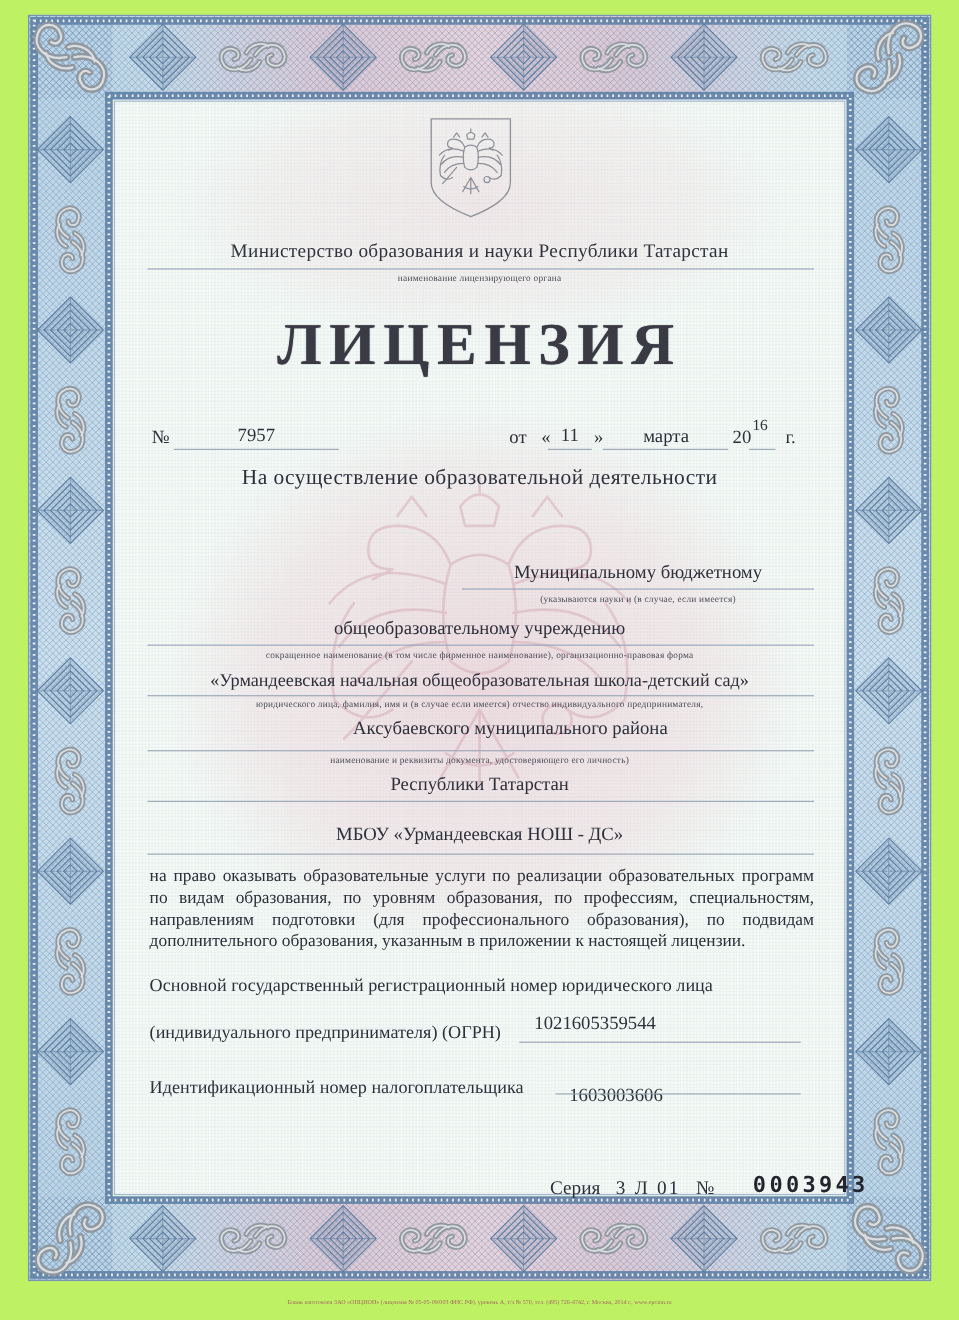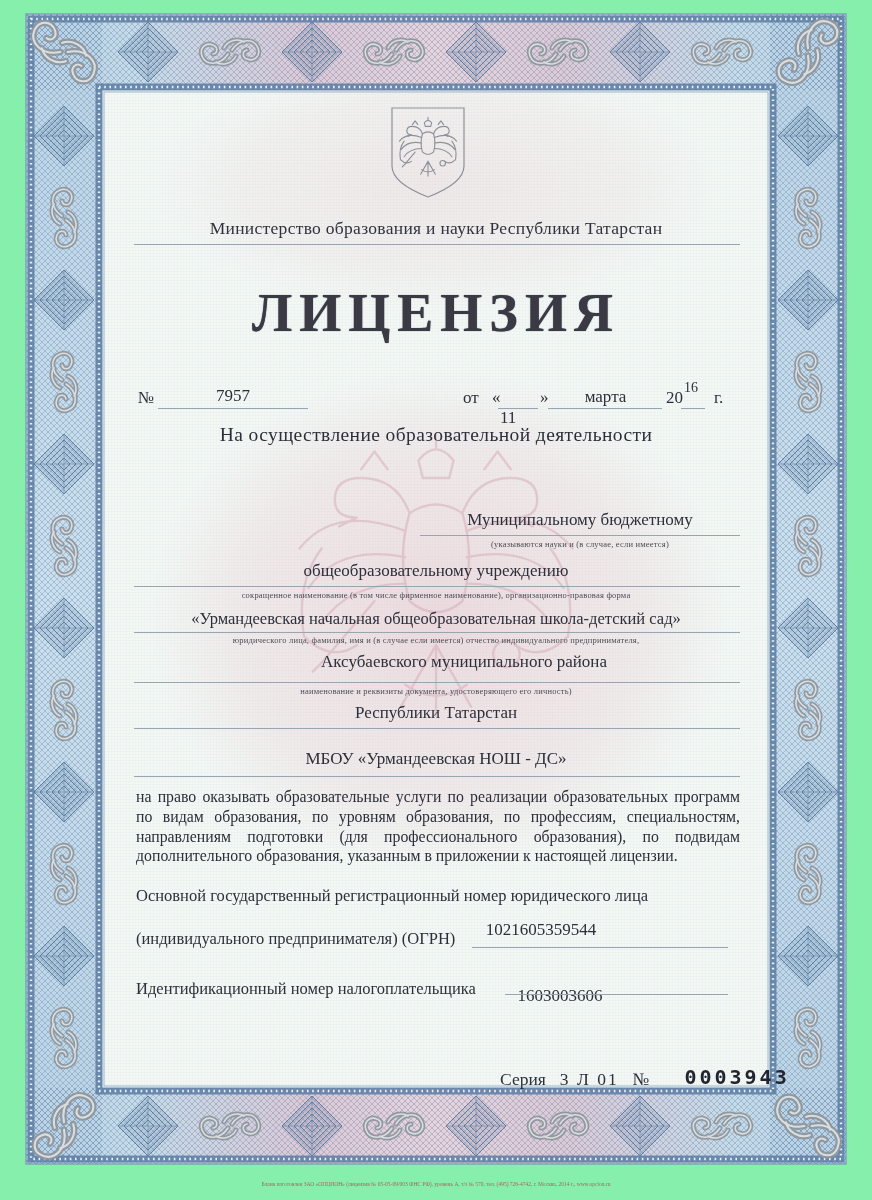--- a/index.html
+++ b/index.html
@@ -1,17 +1,17 @@
 <!DOCTYPE html>
 <html><head>
 <meta charset="utf-8">
 <style>
   html,body{margin:0;padding:0;}
   body{width:872px;height:1200px;background:#fbfbf8;font-family:"Liberation Serif",serif;}
-  .page{position:relative;width:872px;height:1200px;overflow:hidden;background:#86efac;}
+  .page{position:relative;width:872px;height:1200px;overflow:hidden;background:#bef264;}
   .paper{position:absolute;left:102px;top:90px;width:668px;height:998px;
     background-color:#f3f8f5;
     background-image:
       repeating-linear-gradient(0deg, rgba(120,160,170,0.05) 0 1px, transparent 1px 3px),
       repeating-linear-gradient(90deg, rgba(120,160,170,0.04) 0 1px, transparent 1px 3px);}
   svg.frame{position:absolute;left:0;top:0;z-index:2;}
   .txt{position:absolute;z-index:3;color:#2d2f39;}
   .center{left:102px;width:668px;text-align:center;}
   .authority{top:218px;font-size:17.5px;letter-spacing:.3px;color:#30323c;}
   .rule{position:absolute;z-index:3;height:0;border-bottom:1px solid #97a4b3;}
@@ -261,30 +261,31 @@
         </g>
     </g>
 
     <g transform="translate(436,610) scale(4.4)" stroke="#d2a4b2" stroke-width="0.55" opacity="0.45">
       <use href="#eagle"></use>
     </g>
   </svg>
 
   <div class="txt center authority">Министерство образования и науки Республики Татарстан</div>
   <div class="rule" style="left:134px;width:606px;top:244px;"></div>
+  <div class="txt center note" style="top:247px;">наименование лицензирующего органа</div>
 
   <div class="txt center title">ЛИЦЕНЗИЯ</div>
 
   <div class="txt fs17" style="left:138px;top:388px;">№</div>
   <div class="txt val" style="left:158px;top:386px;width:150px;">7957</div>
   <div class="rule" style="left:158px;width:150px;top:408px;"></div>
 
   <div class="txt fs17" style="left:463px;top:388px;">от</div>
   <div class="txt fs17" style="left:492px;top:388px;">«</div>
-  <div class="txt fs17" style="left:500px;top:408px;width:36px;text-align:left;">11</div>
+  <div class="txt fs17" style="left:500px;top:386px;width:36px;text-align:center;">11</div>
   <div class="rule" style="left:498px;width:40px;top:408px;"></div>
   <div class="txt fs17" style="left:540px;top:388px;">»</div>
   <div class="txt fs17" style="left:553px;top:387px;width:105px;text-align:center;">марта</div>
   <div class="rule" style="left:548px;width:114px;top:408px;"></div>
   <div class="txt fs17" style="left:666px;top:388px;">20</div>
   <div class="txt supyear" style="left:684px;top:380px;">16</div>
   <div class="rule" style="left:681px;width:24px;top:408px;"></div>
   <div class="txt fs17" style="left:714px;top:388px;">г.</div>
 
   <div class="txt center subtitle">На осуществление образовательной деятельности</div>

